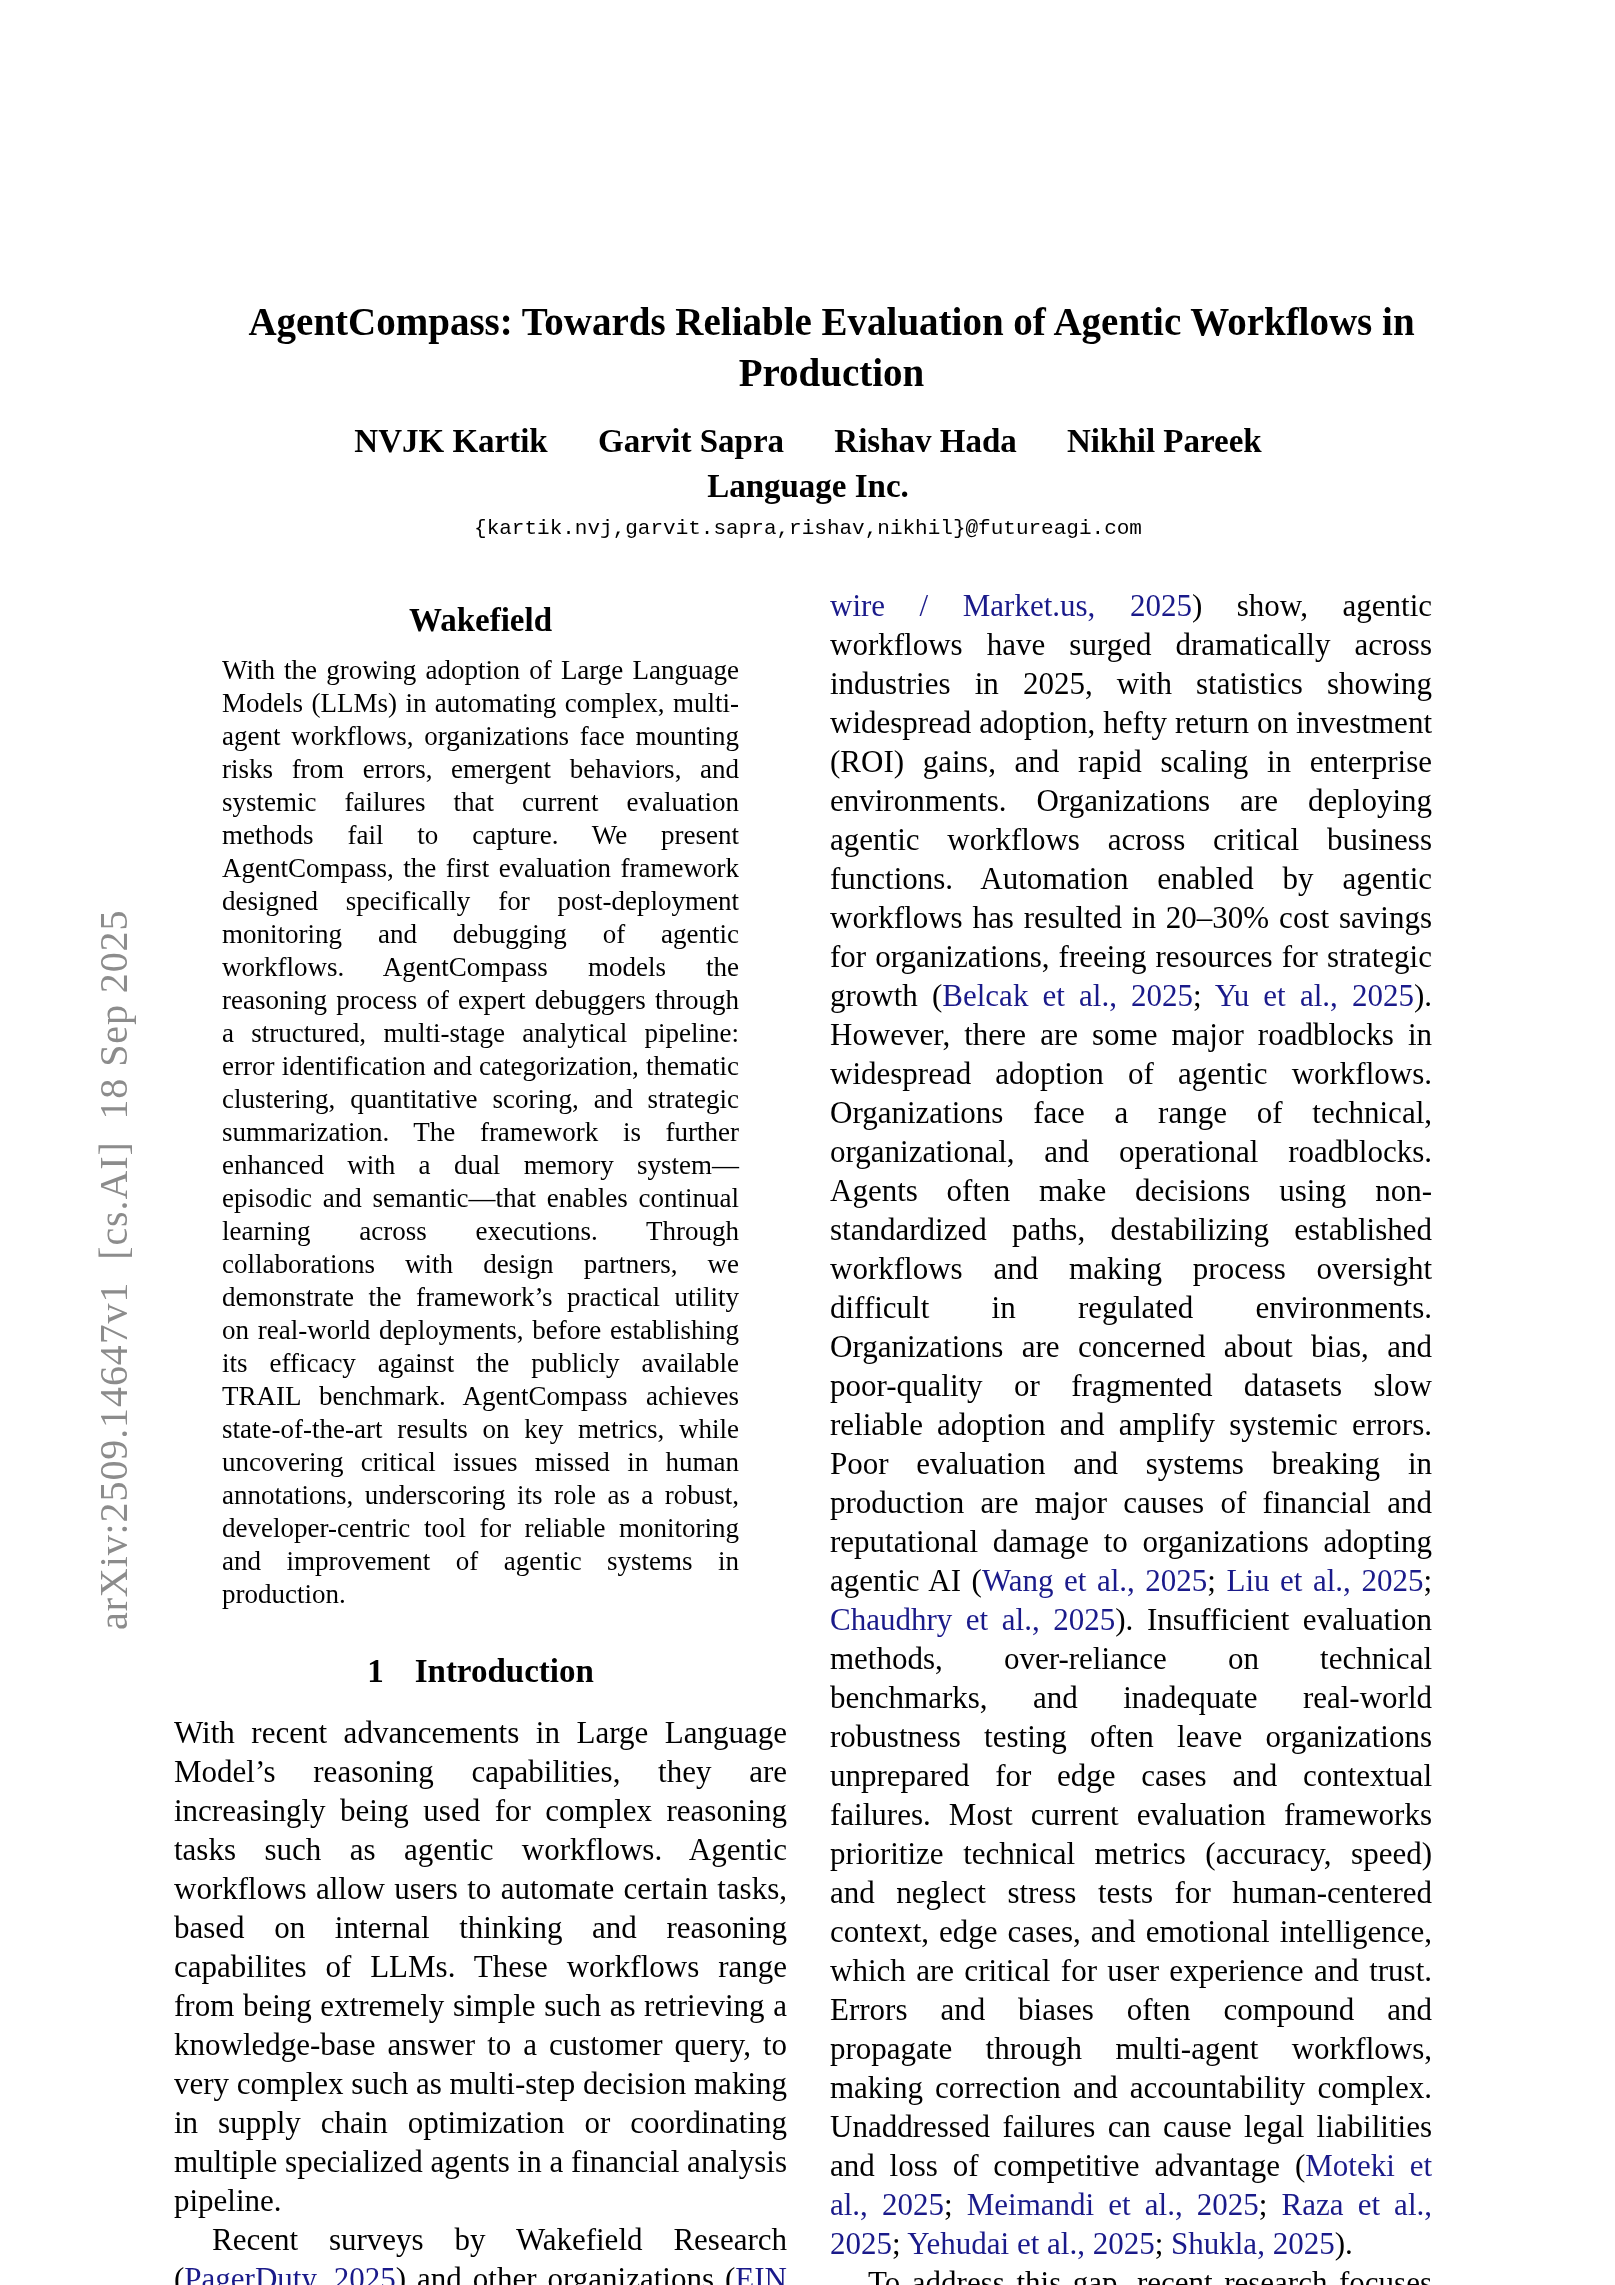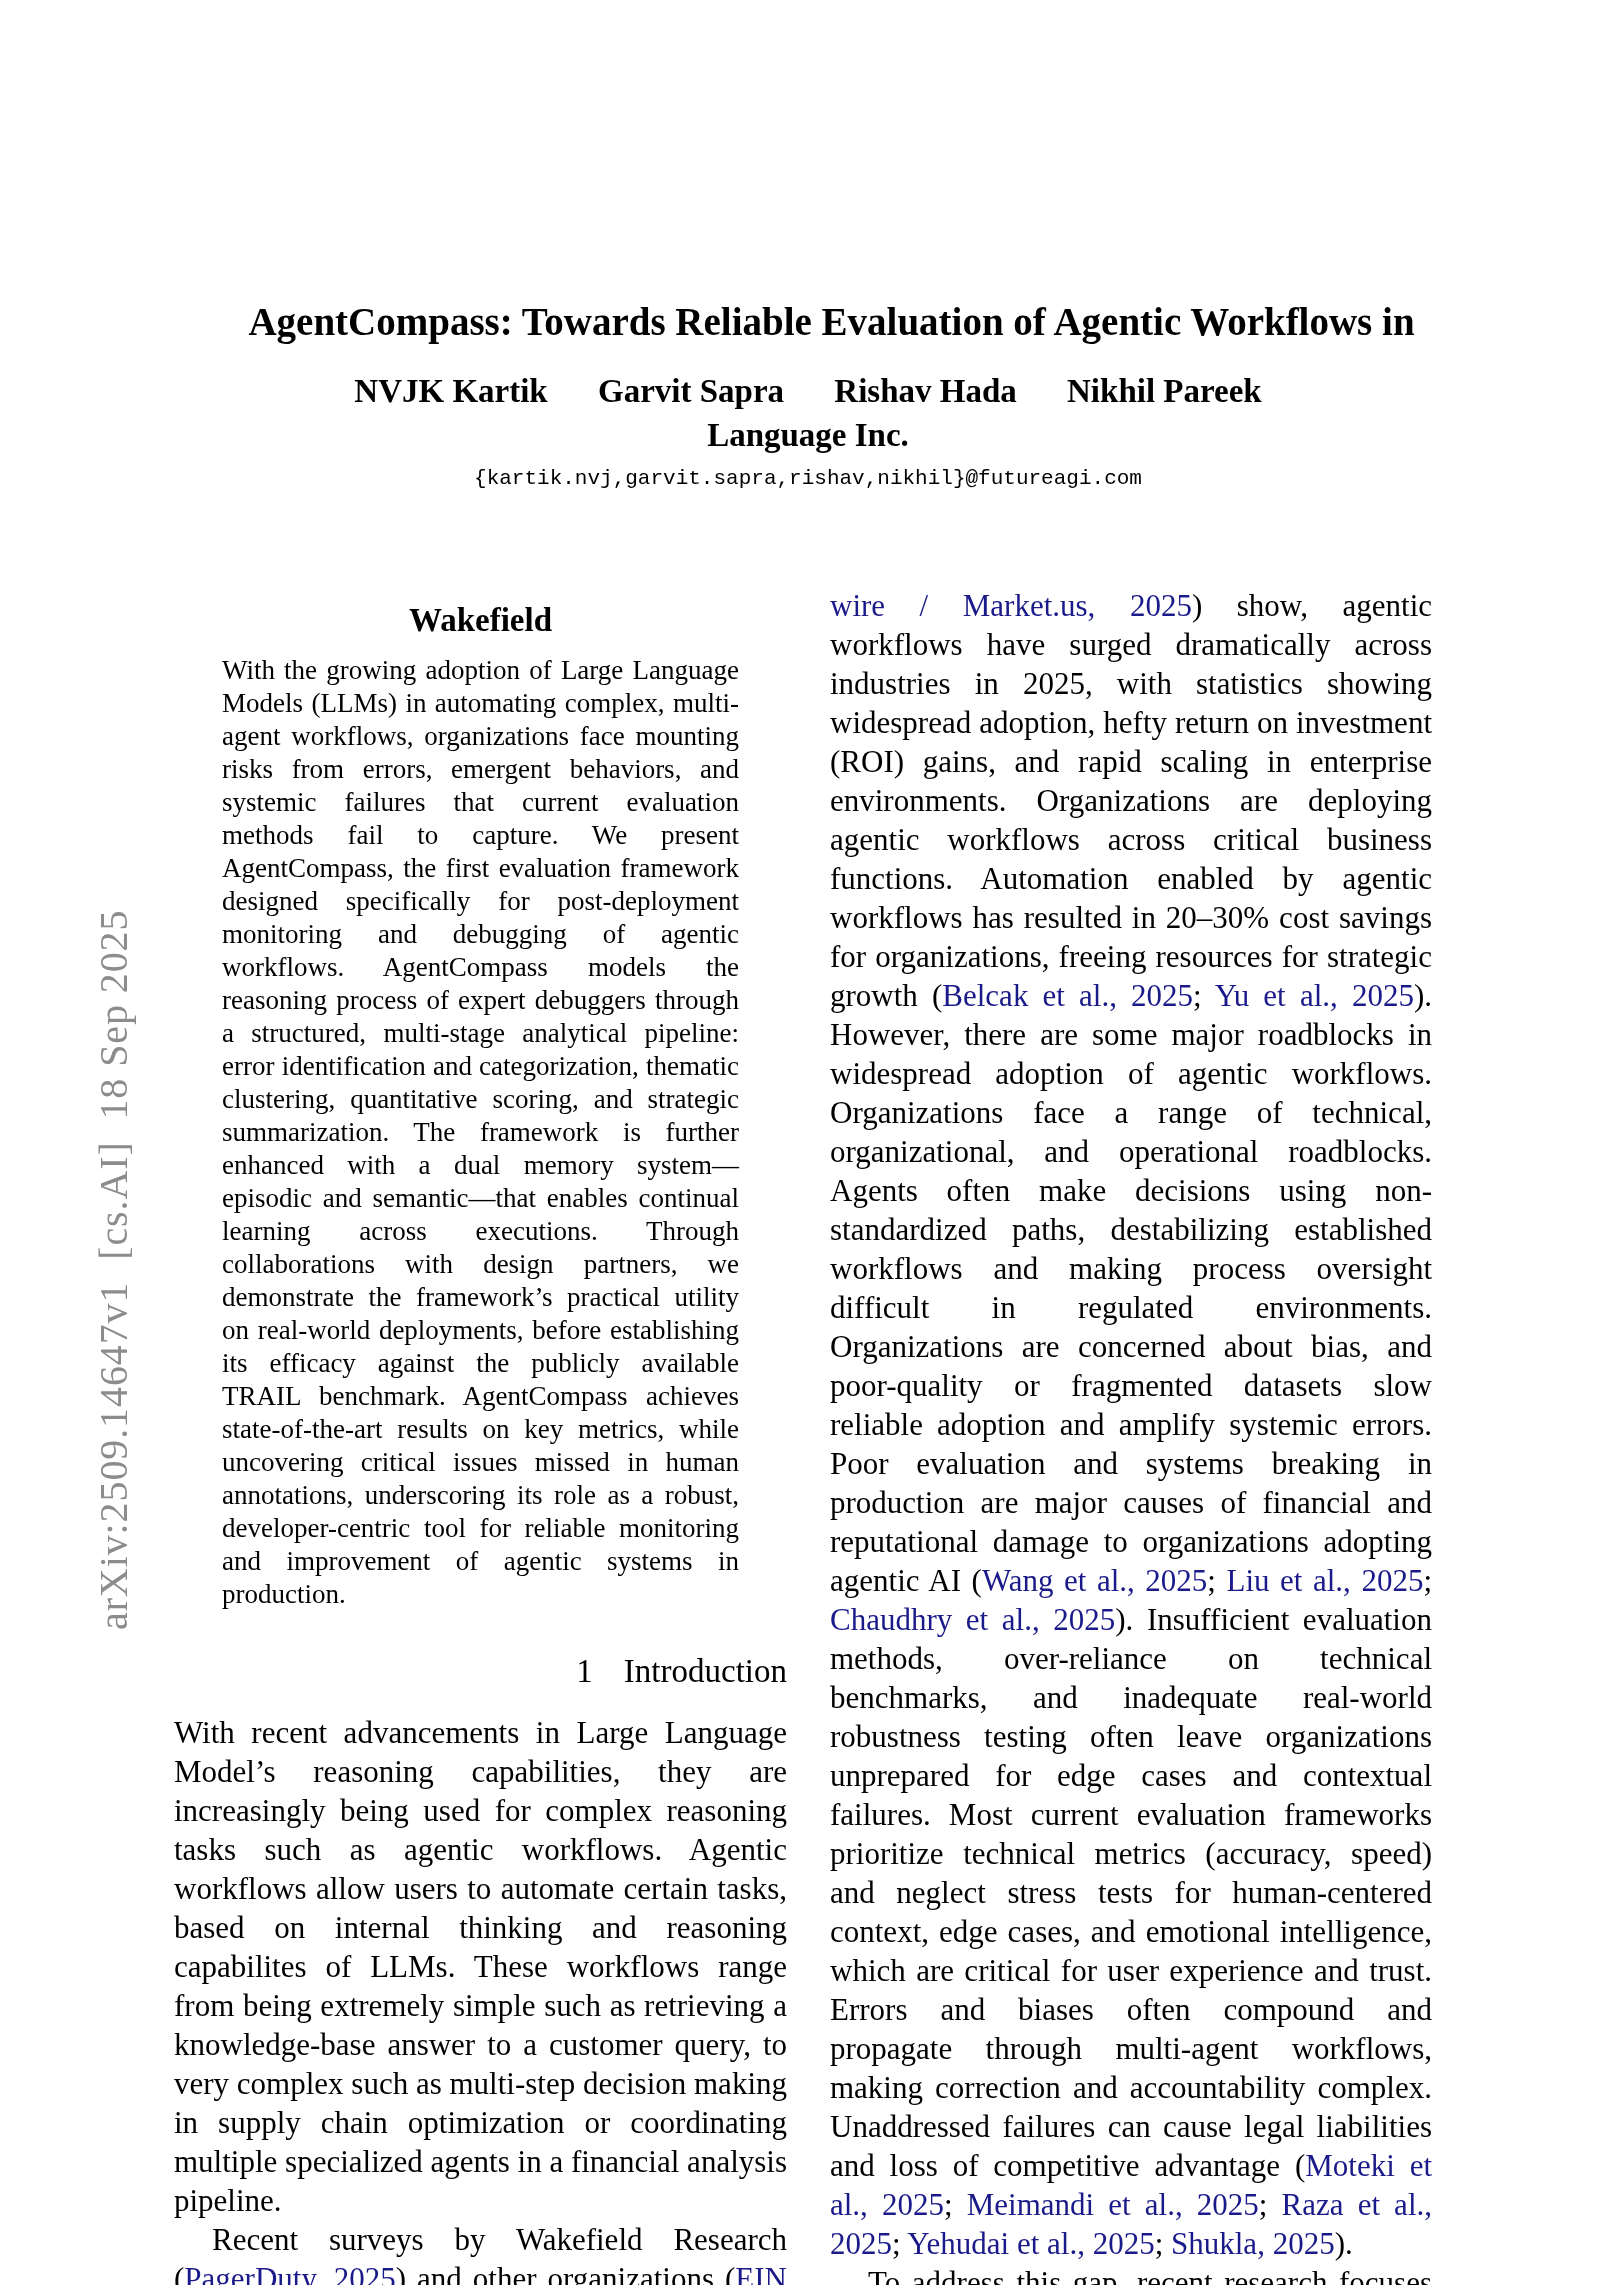--- a/index.html
+++ b/index.html
@@ -72,23 +72,23 @@
     margin:16.3px 0 0 0;
   }
   .abs-body {
     font-size:27px;
     line-height:33px;
     width:517px;
     margin:14.5px 0 0 48px;
   }
   .sec-head {
     font-size:33px;
-    font-weight:normal;
+    font-weight:bold;
     margin:42px 0 0 0;
-    text-align:right;
+    text-align:center;
   }
   .sec-head .sec-title { margin-left:31px; }
   .body-par {
     font-size:31px;
     line-height:39px;
     margin:0;
   }
   .sec-head + .body-par { margin-top:23.5px; }
   .indent { text-indent:38px; }
   .col-right .body-par:first-child { margin-top:0; }
@@ -101,20 +101,21 @@
 </head>
 <body>
 
 <div class="page">
 
   <div class="arxiv-label">arXiv:2509.14647v1  [cs.AI]  18 Sep 2025</div>
 
   <header class="titleblock">
     <h1 class="paper-title">
       <span class="tline">AgentCompass: Towards Reliable Evaluation of Agentic Workflows in</span>
+      <span class="tline">Production</span>
     </h1>
     <div class="authors">
       <span class="author">NVJK Kartik</span>
       <span class="author">Garvit Sapra</span>
       <span class="author">Rishav Hada</span>
       <span class="author">Nikhil Pareek</span>
     </div>
     <div class="affiliation">Language Inc.</div>
     <div class="email">{kartik.nvj,garvit.sapra,rishav,nikhil}@futureagi.com</div>
   </header>

